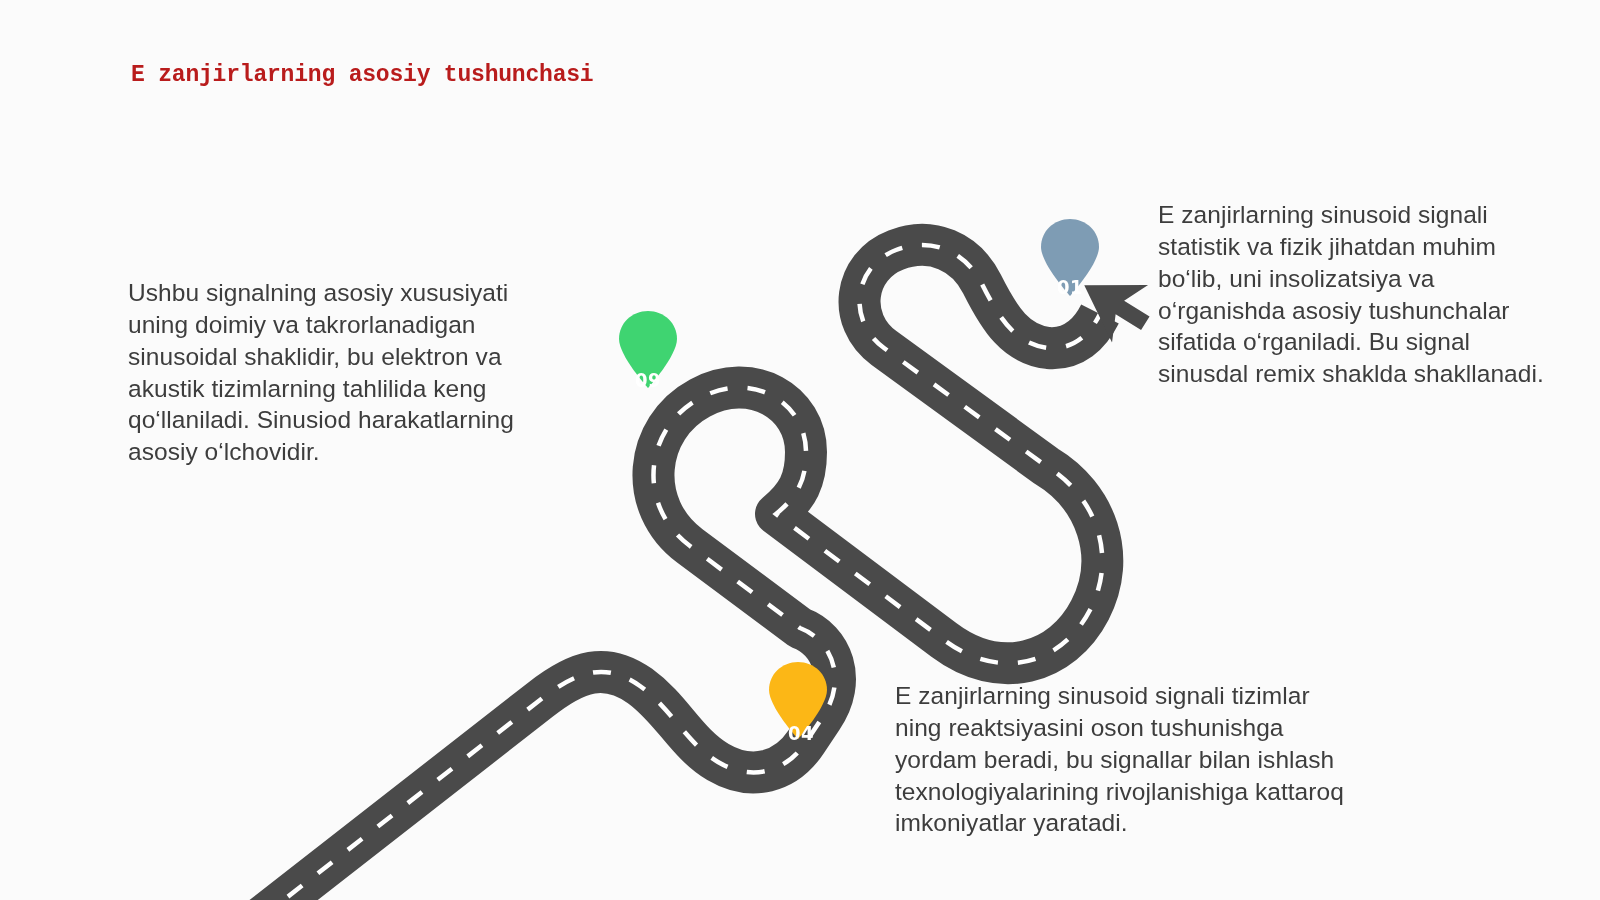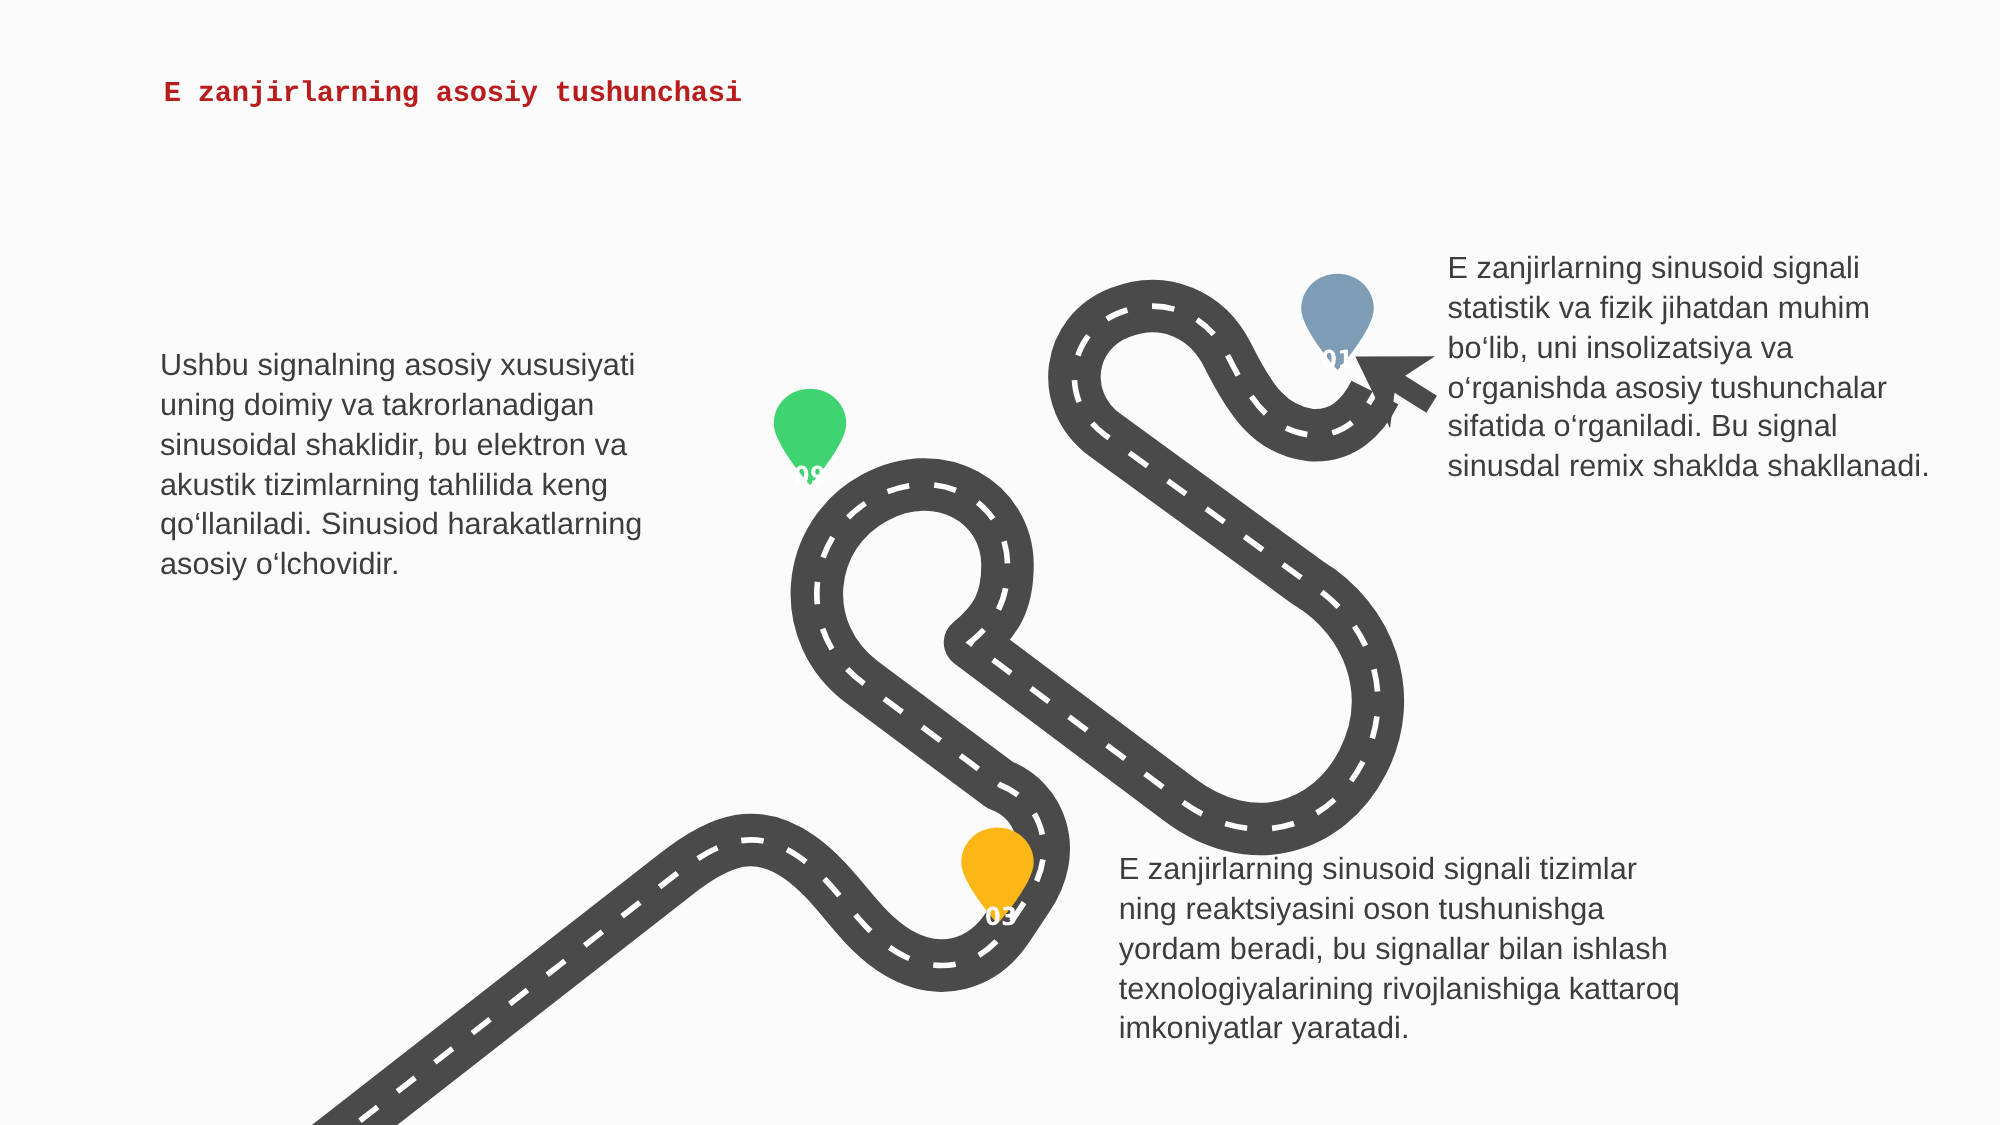--- a/index.html
+++ b/index.html
@@ -159,16 +159,16 @@
     <svg class="pin-shape" viewBox="0 0 62 78" xmlns="http://www.w3.org/2000/svg">
       <path d="M 31 78 C 31 78 2 46 2 29 C 2 13 15 1 31 1 C 47 1 60 13 60 29 C 60 46 31 78 31 78 Z" fill="#3fd471"></path>
     </svg>
     <div class="pin-label">09</div>
   </div>
 
   <div id="pin-03" class="map-pin">
     <svg class="pin-shape" viewBox="0 0 62 78" xmlns="http://www.w3.org/2000/svg">
       <path d="M 31 78 C 31 78 2 46 2 29 C 2 13 15 1 31 1 C 47 1 60 13 60 29 C 60 46 31 78 31 78 Z" fill="#fcb716"></path>
     </svg>
-    <div class="pin-label">03</div>
+    <div class="pin-label">04</div>
   </div>
 
 </div>
 
 </body></html>

